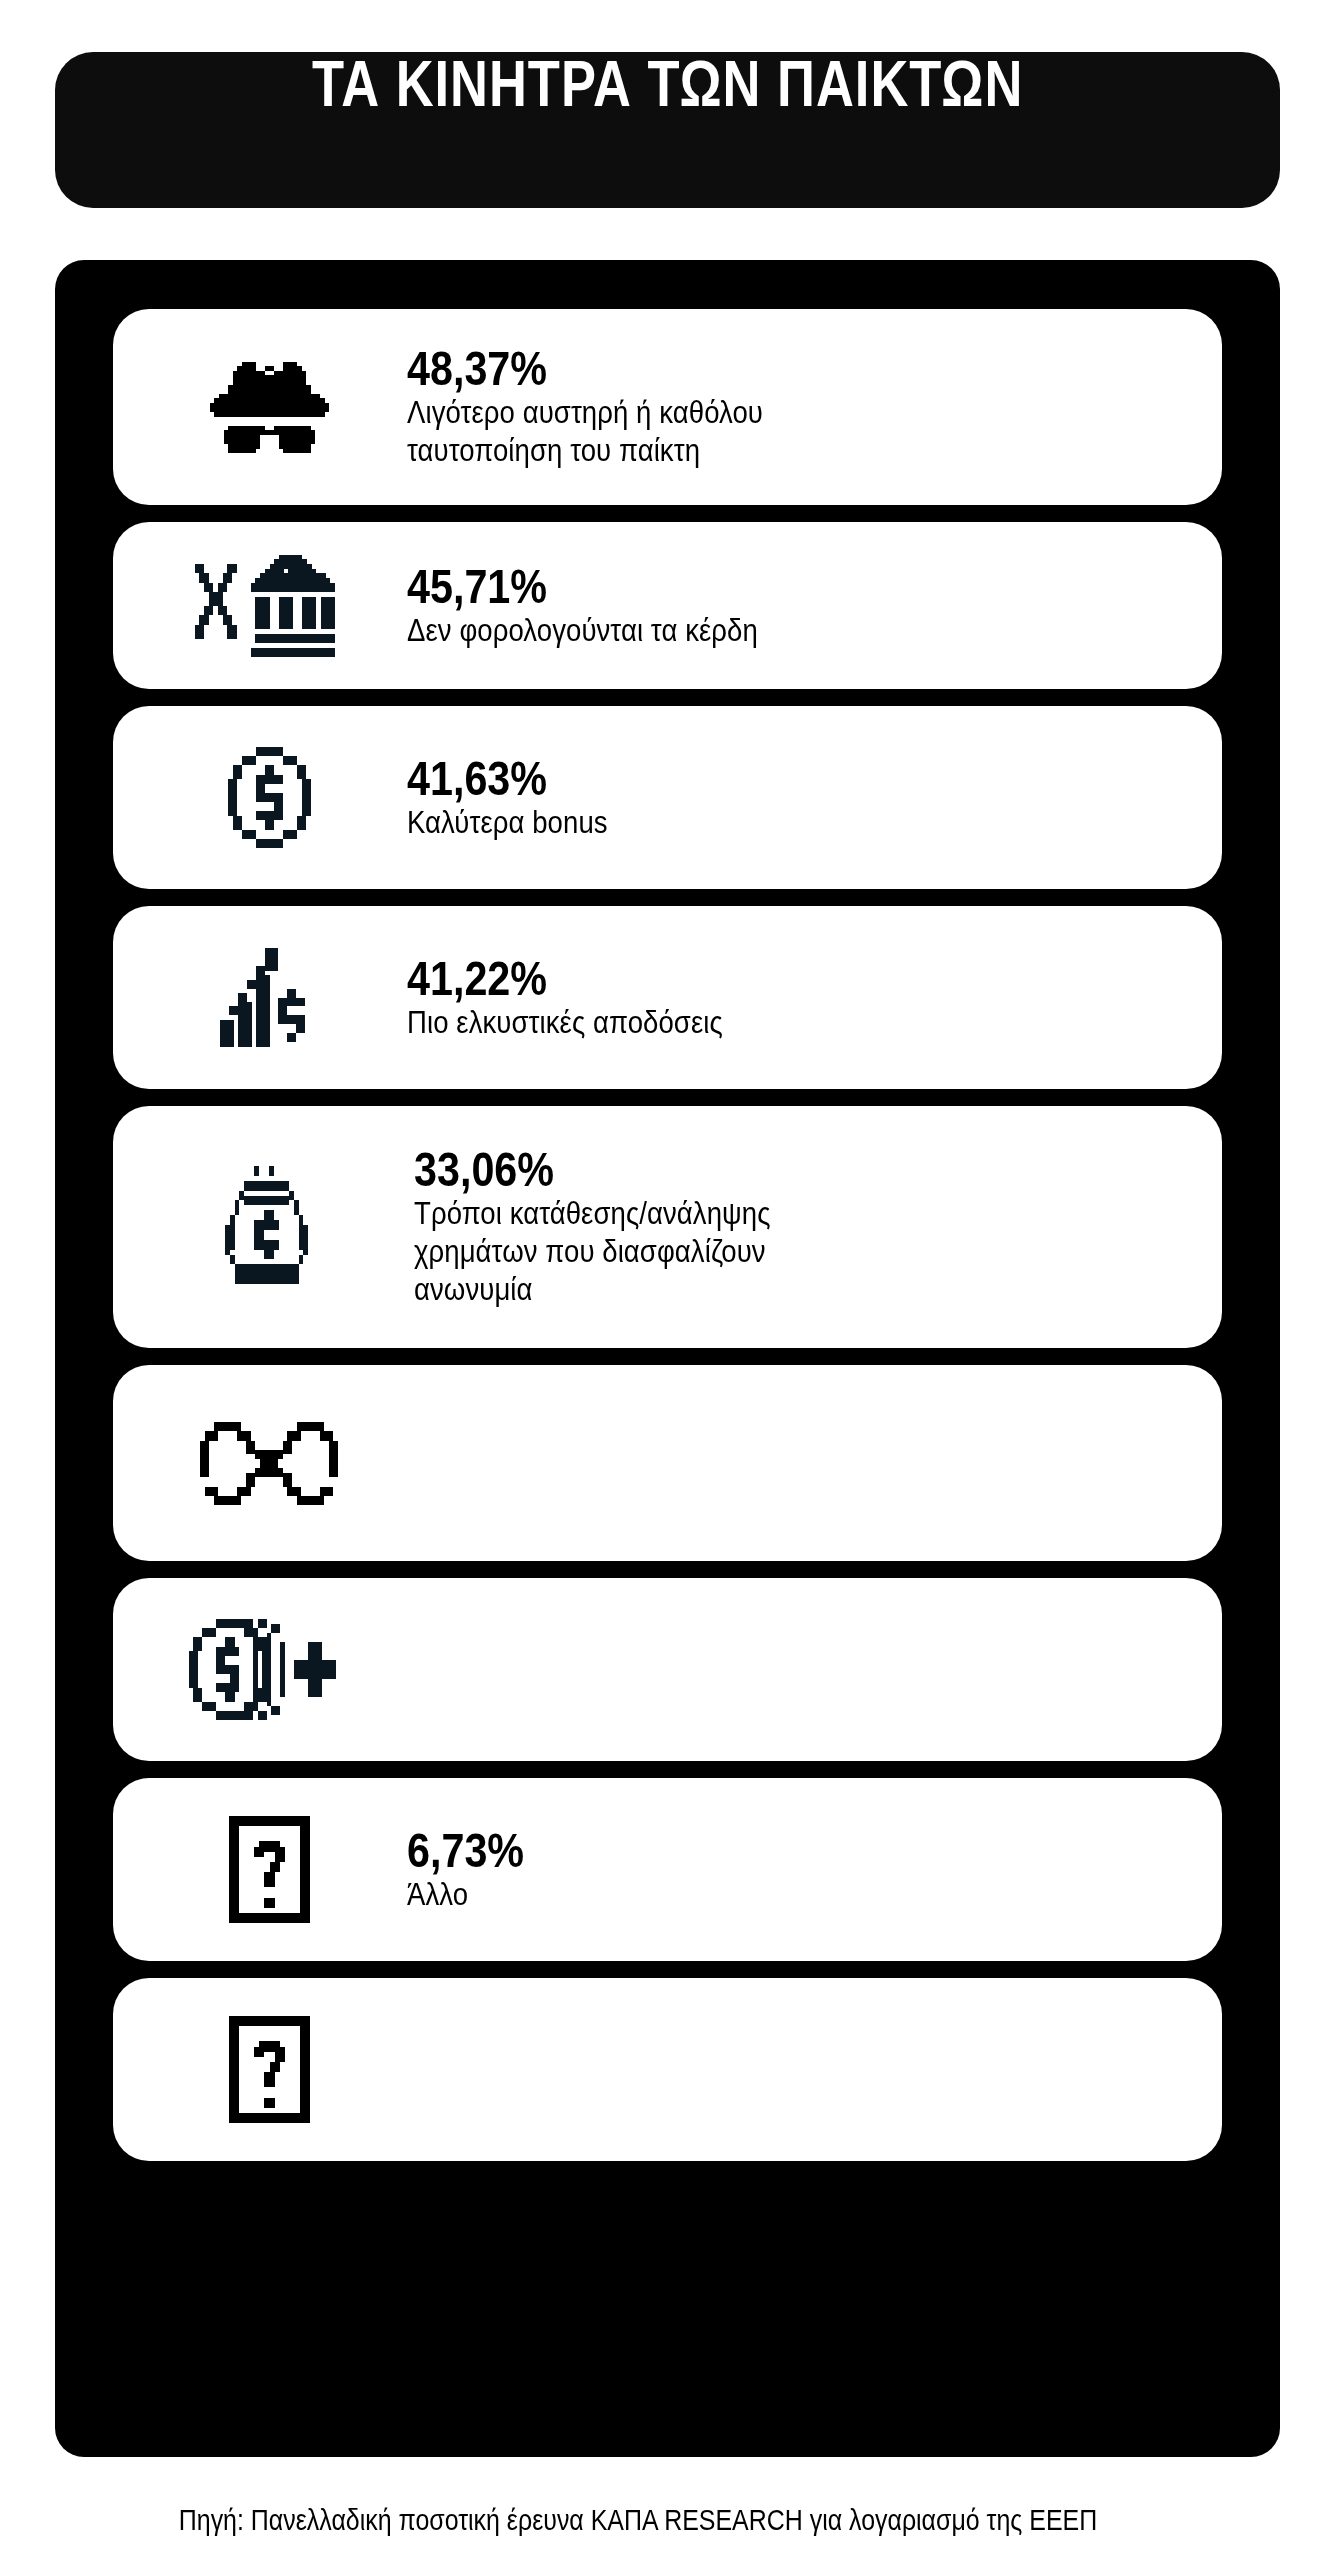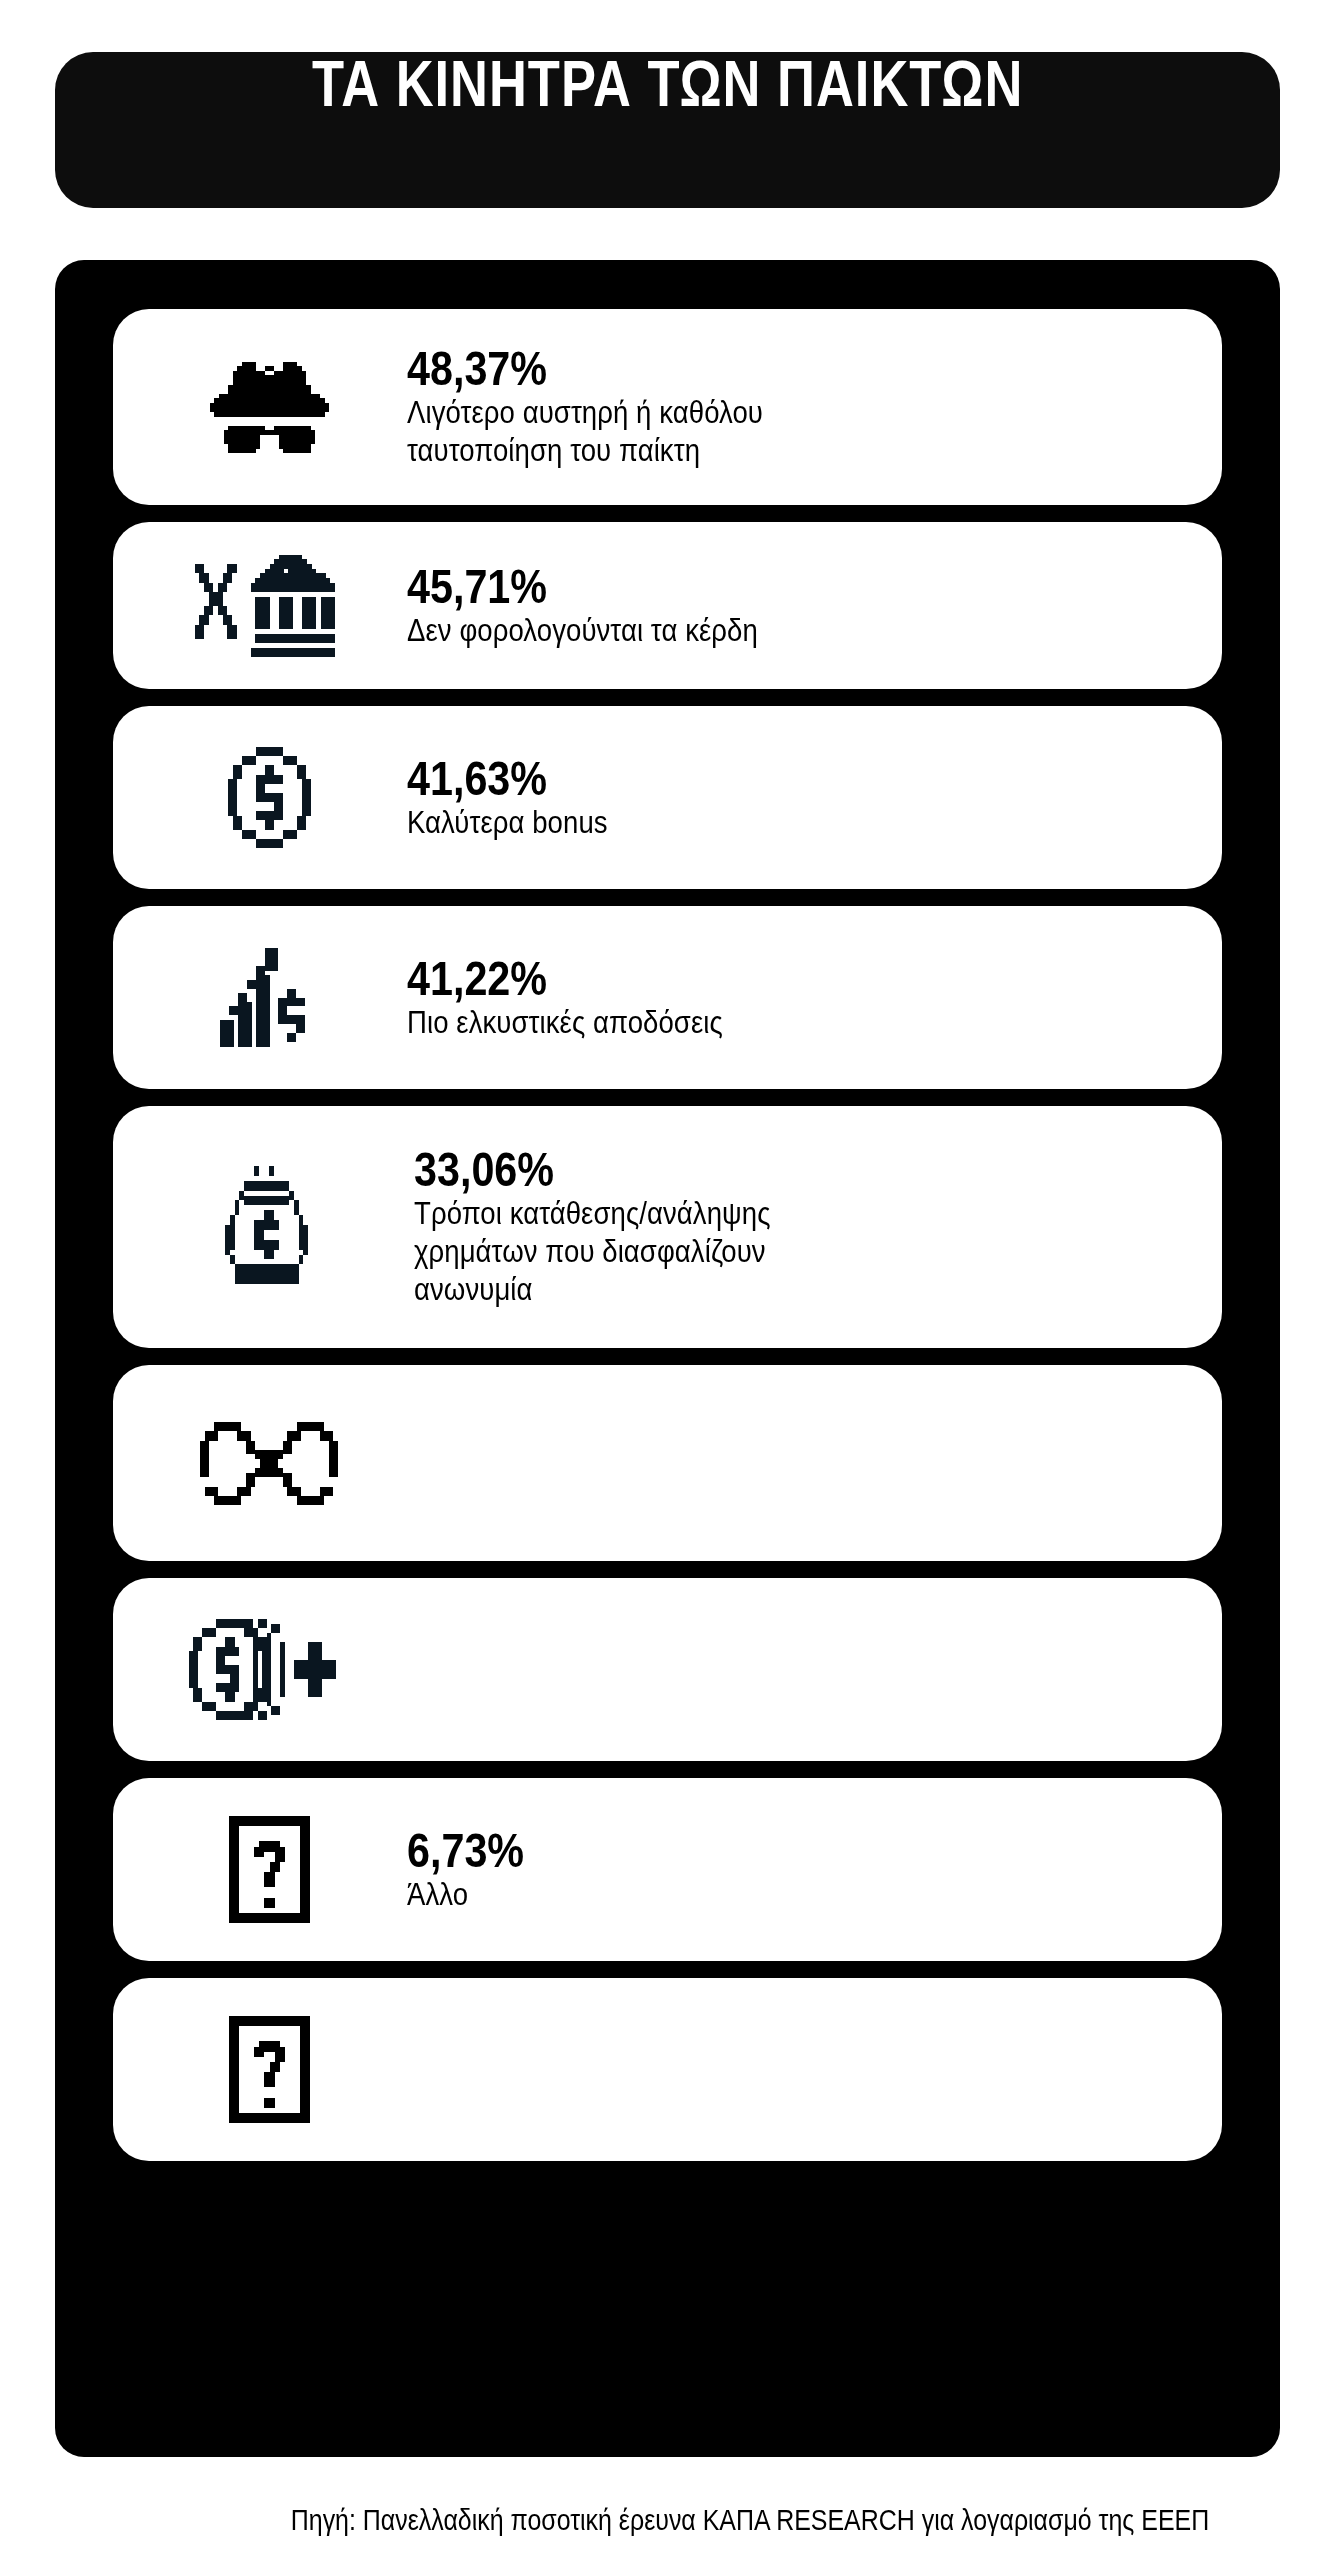--- a/index.html
+++ b/index.html
@@ -124,22 +124,21 @@
   .h-xtall  { height: 242px; gap: 7px; }
 
   svg.pixicon { display: block; }
 
   
   .footer {
     position: absolute;
     left: 0;
     top: 2503px;
     width: 1276px;
-    text-align: right;
-    margin-left: 8px;
+    text-align: center;
   }
   .footer-text {
     display: inline-block;
     font-size: 29px;
     font-weight: 400;
     color: #000000;
     transform: scaleX(0.86);
     transform-origin: center center;
     white-space: nowrap;
     line-height: 1.2;

